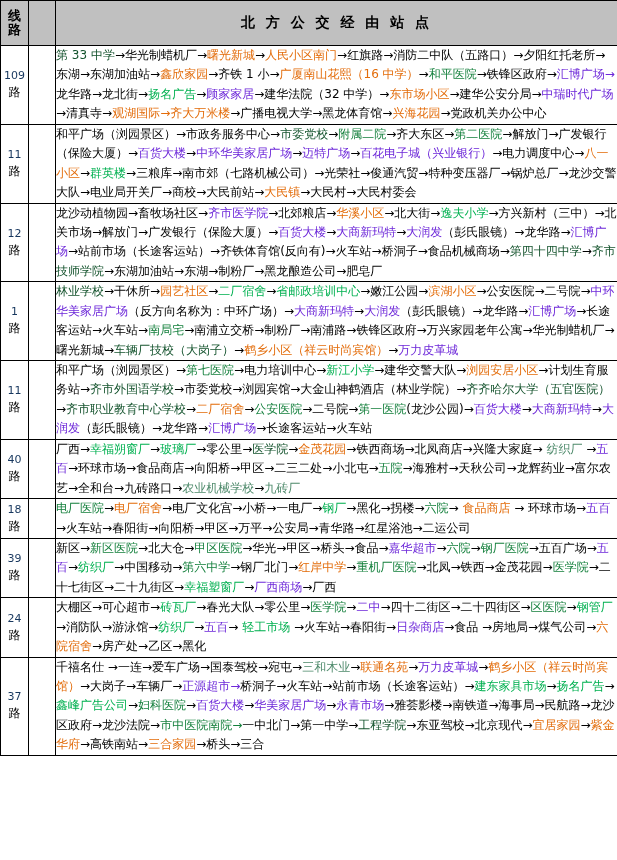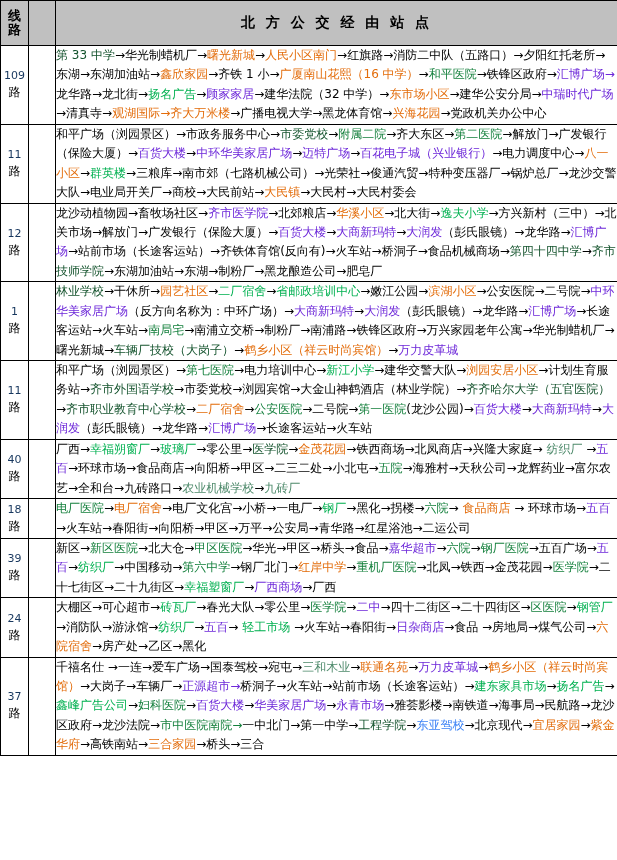--- a/index.html
+++ b/index.html
@@ -74,21 +74,21 @@
   td.stations .seg{white-space:normal;}
 
   
   .k{color:#000000;}            
   .r{color:#6d28d9;}            
   .dr{color:#14532d;}           
   .o{color:#e36c0a;}            
   .g{color:#00b050;}            
   .dg{color:#4e8a6b;}           
   .b{color:#15803d;}           
-  .p{color:#3b82f6;margin-top:29px;}            
+  .p{color:#000000;margin-top:29px;}            
 
   .arrow{color:#000;}
 </style>
 </head>
 <body>
 
 <div id="sheet">
   <table class="routes">
     <colgroup>
       <col class="c1">

